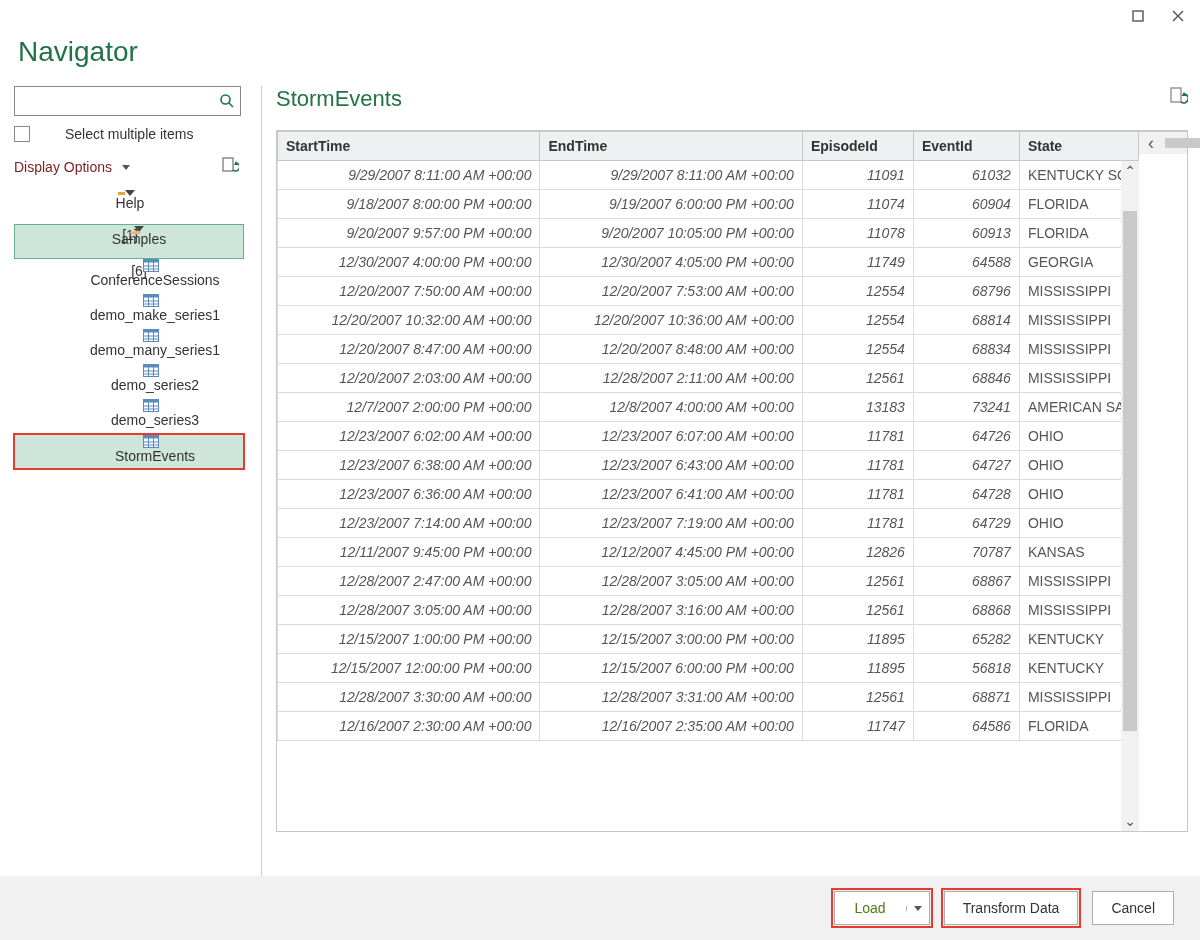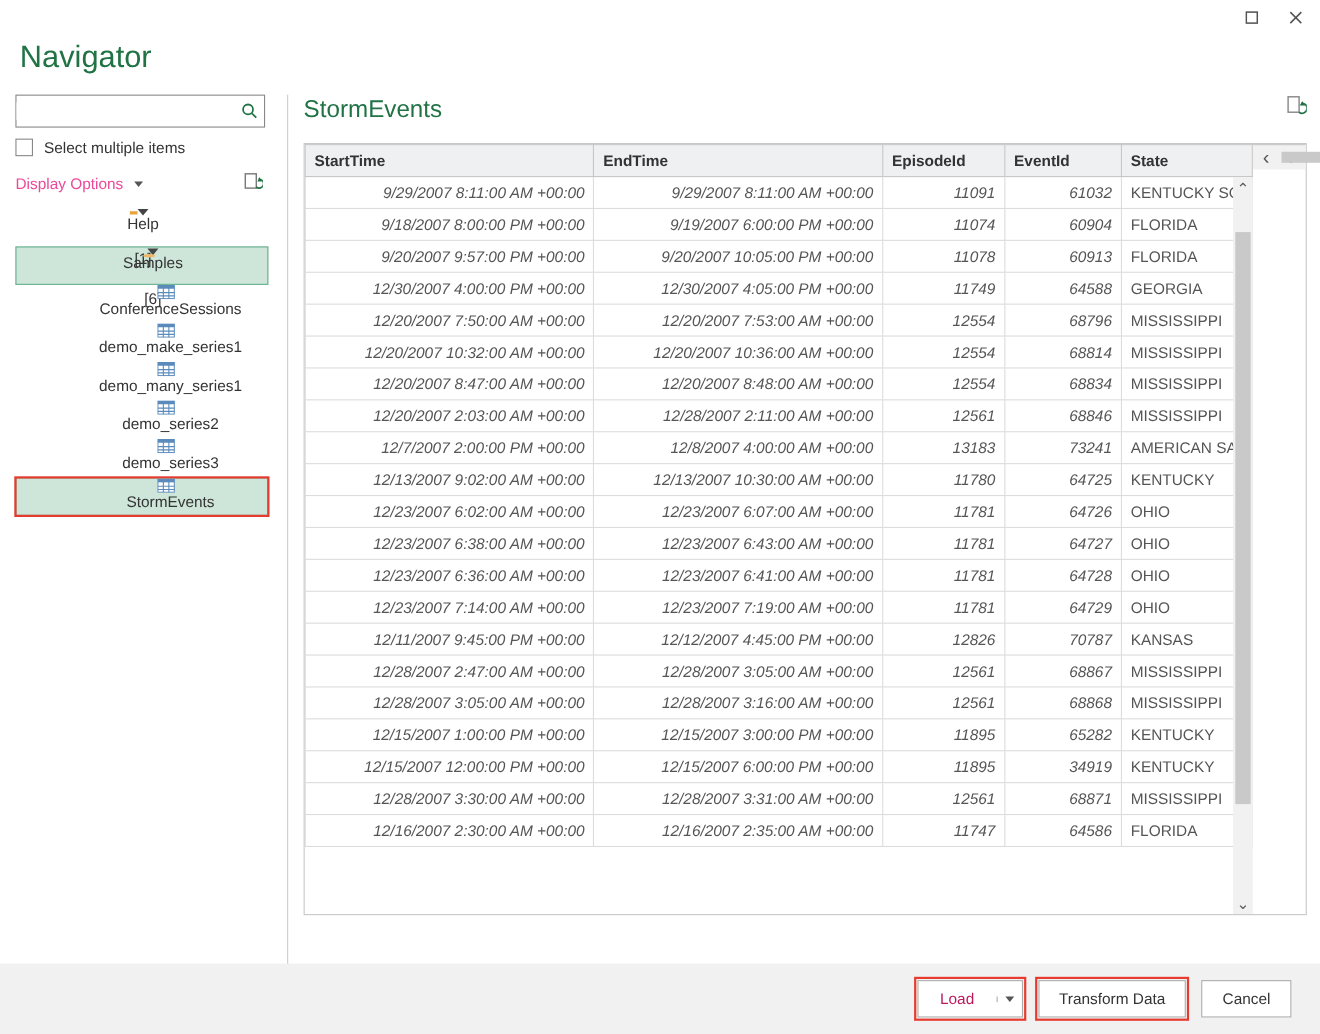--- a/index.html
+++ b/index.html
@@ -6,24 +6,24 @@
   .title-bar{height:32px;display:flex;justify-content:flex-end;align-items:center;padding:0 8px;gap:12px;}
   .title-bar .win-btn{width:28px;height:28px;display:flex;align-items:center;justify-content:center;color:#555;}
   .navigator-title{font-size:28px;color:#217346;padding:4px 18px 18px 18px;}
   .content{display:flex;height:800px;}
   .left-pane{width:255px;padding:0 0 0 14px;box-sizing:border-box;}
   .divider{width:1px;background:#ccc;margin:0 14px 0 6px;}
   .right-pane{flex:1;padding:0 12px 0 0;}
   .search-box{width:225px;height:28px;border:1px solid #888;display:flex;align-items:center;margin-bottom:10px;}
   .search-box input{flex:1;border:none;outline:none;padding:0 6px;font-size:14px;}
   .search-icon{width:26px;display:flex;align-items:center;justify-content:center;color:#217346;}
-  .checkbox-row{display:flex;align-items:center;margin:6px 0 14px 0;}
+  .checkbox-row{display:flex;align-items:center;margin:6px 0 14px 0;gap:25px;}
   .checkbox-row .cb{width:14px;height:14px;border:1px solid #888;margin-right:10px;}
   .display-row{display:flex;align-items:center;justify-content:space-between;width:225px;margin-bottom:12px;}
-  .display-row .lbl{color:#ec4899;}
+  .display-row .lbl{color:#7f1d1d;}
   .display-row .caret{margin-left:6px;position:relative;top:-2px;}
   .refresh-icon{color:#217346;}
   .tree{font-size:14px;}
   .tree-row{display:flex;align-items:center;height:35px;cursor:default;box-sizing:border-box;width:230px;flex-direction:column;}
   .tree-row.selected{background:#cde6d9;border:1px solid #66b08f;}
   .tree-row.highlight{outline:2px solid #e63b2e;outline-offset:-1px;}
   .tree-row .arrow{width:16px;display:inline-flex;justify-content:center;color:#555;}
   .folder-icon{width:16px;height:14px;background:#e8a33d;margin-right:8px;border-radius:1px;position:relative;}
   .folder-icon:before{content:"";position:absolute;top:-3px;left:0;width:7px;height:3px;background:#e8a33d;}
   .db-icon{width:11px;height:15px;background:#e8a33d;border-radius:2px 2px 1px 1px;margin-right:8px;position:relative;}
@@ -43,21 +43,21 @@
   .vscroll .up,.vscroll .down{height:20px;display:flex;align-items:center;justify-content:center;color:#555;}
   .vscroll .track{position:absolute;top:20px;bottom:20px;left:0;right:0;}
   .vscroll .thumb{position:absolute;left:2px;right:2px;top:30px;height:520px;background:#c9c9c9;}
   .hscroll{height:22px;background:#f1f1f1;display:flex;align-items:center;border-top:1px solid #c7c7c7;}
   .hscroll .left,.hscroll .right{width:24px;display:flex;justify-content:center;color:#555;font-size:18px;}
   .hscroll .htrack{flex:1;height:12px;background:#f1f1f1;position:relative;}
   .hscroll .hthumb{position:absolute;left:2px;width:120px;top:1px;bottom:1px;background:#c9c9c9;}
   .footer{position:absolute;left:0;right:0;bottom:0;height:64px;background:#f1f1f1;display:flex;align-items:center;justify-content:flex-end;padding:0 26px;gap:14px;}
   .btn{height:32px;border:1px solid #adadad;background:#fff;padding:0 18px;display:flex;align-items:center;font-size:14px;color:#333;}
   .btn-split{display:flex;padding:0;}
-  .btn-split .main{padding:0 20px;display:flex;align-items:center;color:#be185d;font-weight:400;}
+  .btn-split .main{padding:0 20px;display:flex;align-items:center;color:#4d7c0f;font-weight:400;}
   .btn-split .drop{width:22px;border-left:1px solid #adadad;display:flex;align-items:center;justify-content:center;color:#555;}
   .btn.highlight{outline:2px solid #e63b2e;outline-offset:1px;}
   .small-caret-down{width:0;height:0;border-left:4px solid transparent;border-right:4px solid transparent;border-top:5px solid #555;display:inline-block;}
   .expand-caret{width:0;height:0;border-left:5px solid transparent;border-right:5px solid transparent;border-top:6px solid #444;display:inline-block;transform:translateY(1px);}
   col.c-start{width:260px;} col.c-end{width:260px;} col.c-ep{width:110px;} col.c-ev{width:105px;} col.c-state{width:118px;}
 </style>
 </head>
 <body>
 
 <div class="title-bar">
@@ -294,27 +294,20 @@
                 <td class="txt">MISSISSIPPI</td>
               </tr>
               <tr>
                 <td class="num">12/7/2007 2:00:00 PM +00:00</td>
                 <td class="num">12/8/2007 4:00:00 AM +00:00</td>
                 <td class="num">13183</td>
                 <td class="num">73241</td>
                 <td class="txt">AMERICAN SA</td>
               </tr>
               <tr>
-                <td class="num">12/13/2007 9:02:00 AM +00:00</td>
-                <td class="num">12/13/2007 10:30:00 AM +00:00</td>
-                <td class="num">11780</td>
-                <td class="num">64725</td>
-                <td class="txt">KENTUCKY</td>
-              </tr>
-              <tr>
                 <td class="num">12/23/2007 6:02:00 AM +00:00</td>
                 <td class="num">12/23/2007 6:07:00 AM +00:00</td>
                 <td class="num">11781</td>
                 <td class="num">64726</td>
                 <td class="txt">OHIO</td>
               </tr>
               <tr>
                 <td class="num">12/23/2007 6:38:00 AM +00:00</td>
                 <td class="num">12/23/2007 6:43:00 AM +00:00</td>
                 <td class="num">11781</td>
@@ -360,21 +353,21 @@
                 <td class="num">12/15/2007 1:00:00 PM +00:00</td>
                 <td class="num">12/15/2007 3:00:00 PM +00:00</td>
                 <td class="num">11895</td>
                 <td class="num">65282</td>
                 <td class="txt">KENTUCKY</td>
               </tr>
               <tr>
                 <td class="num">12/15/2007 12:00:00 PM +00:00</td>
                 <td class="num">12/15/2007 6:00:00 PM +00:00</td>
                 <td class="num">11895</td>
-                <td class="num">34919</td>
+                <td class="num">56818</td>
                 <td class="txt">KENTUCKY</td>
               </tr>
               <tr>
                 <td class="num">12/28/2007 3:30:00 AM +00:00</td>
                 <td class="num">12/28/2007 3:31:00 AM +00:00</td>
                 <td class="num">12561</td>
                 <td class="num">68871</td>
                 <td class="txt">MISSISSIPPI</td>
               </tr>
               <tr>

